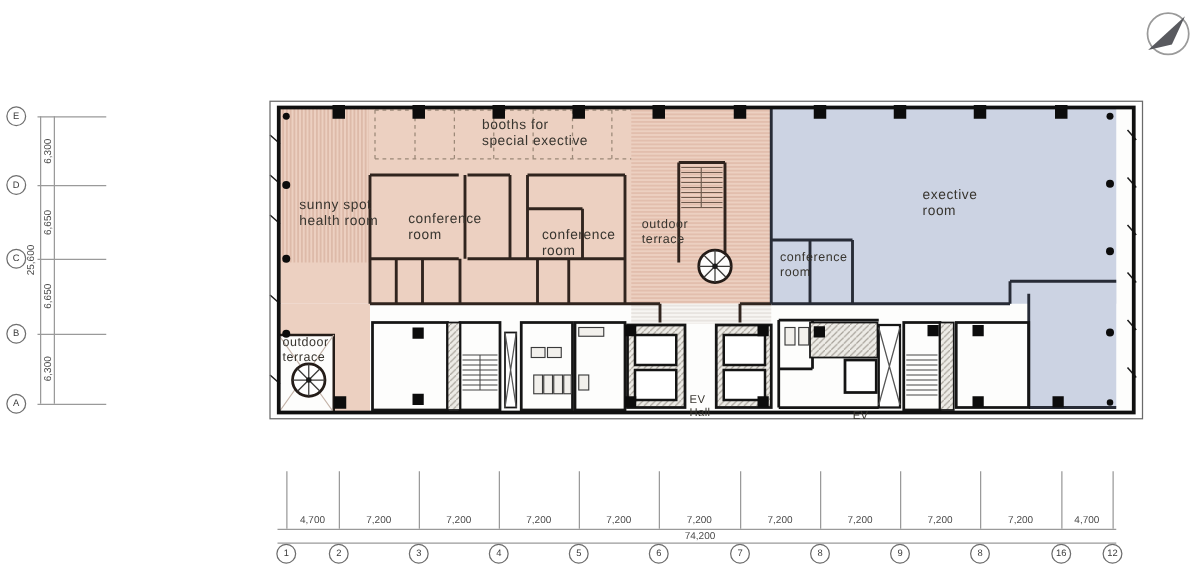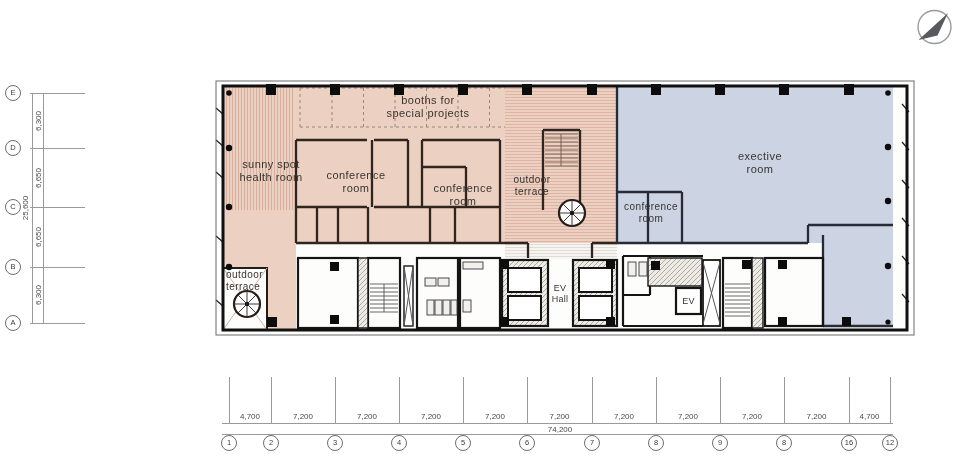--- a/index.html
+++ b/index.html
@@ -1,23 +1,23 @@
 <!DOCTYPE html>
 <html><head>
 <meta charset="utf-8">
 <style>
   html,body{margin:0;padding:0;background:#fff;}
   #stage{position:relative;width:960px;height:458px;background:#fff;overflow:hidden;
          font-family:"Liberation Sans", sans-serif;}
   .abs{position:absolute;}
   svg{display:block;}
   
-  .lbl{position:absolute;transform:translateX(-50%);text-align:center;color:#38352f;
+  .lbl{position:absolute;transform:translateX(-50%);color:#38352f;
        font-size:11px;line-height:12.5px;letter-spacing:.45px;white-space:nowrap;}
-  .lbl.small{font-size:9px;line-height:10.5px;letter-spacing:.3px;}
+  .lbl.small{font-size:9px;line-height:10.5px;letter-spacing:.3px;margin-top:31px;}
   .lbl.med{font-size:10px;line-height:11.5px;}
   .lbl.left{transform:none;text-align:left;}
   
   .gbubble{position:absolute;width:14px;height:14px;border:1px solid #6e6e6e;border-radius:50%;
            background:#fff;color:#3a3a3a;font-size:7.5px;line-height:14px;text-align:center;
            transform:translate(-50%,-50%);}
   
   .hdim{position:absolute;transform:translate(-50%,-50%);font-size:8px;color:#4a4a4a;white-space:nowrap;}
   .vdim{position:absolute;transform:translate(-50%,-50%) rotate(-90deg);font-size:8px;color:#4a4a4a;white-space:nowrap;}
   .dimline{position:absolute;background:#9a9a9a;}
@@ -189,21 +189,21 @@
     <rect x="223" y="86" width="684" height="244" fill="none" stroke="#101010" stroke-width="3"></rect>
   </svg>
 
   <svg class="abs" style="left:915px;top:7px" width="40" height="42" viewBox="0 0 40 42">
     <circle cx="19.5" cy="20" r="16.5" fill="#fff" stroke="#9a9a9a" stroke-width="1.4"></circle>
     <polygon points="33,6 3.5,33 22.5,28.5" fill="#595a5f"></polygon>
   </svg>
 
   <div class="lbl" style="left:428px;top:94px">
     <div>booths for</div>
-    <div>special projects</div>
+    <div>special exective</div>
   </div>
   <div class="lbl" style="left:271px;top:158px">
     <div>sunny spot</div>
     <div>health room</div>
   </div>
   <div class="lbl" style="left:356px;top:169px">
     <div>conference</div>
     <div>room</div>
   </div>
   <div class="lbl" style="left:463px;top:182px">

